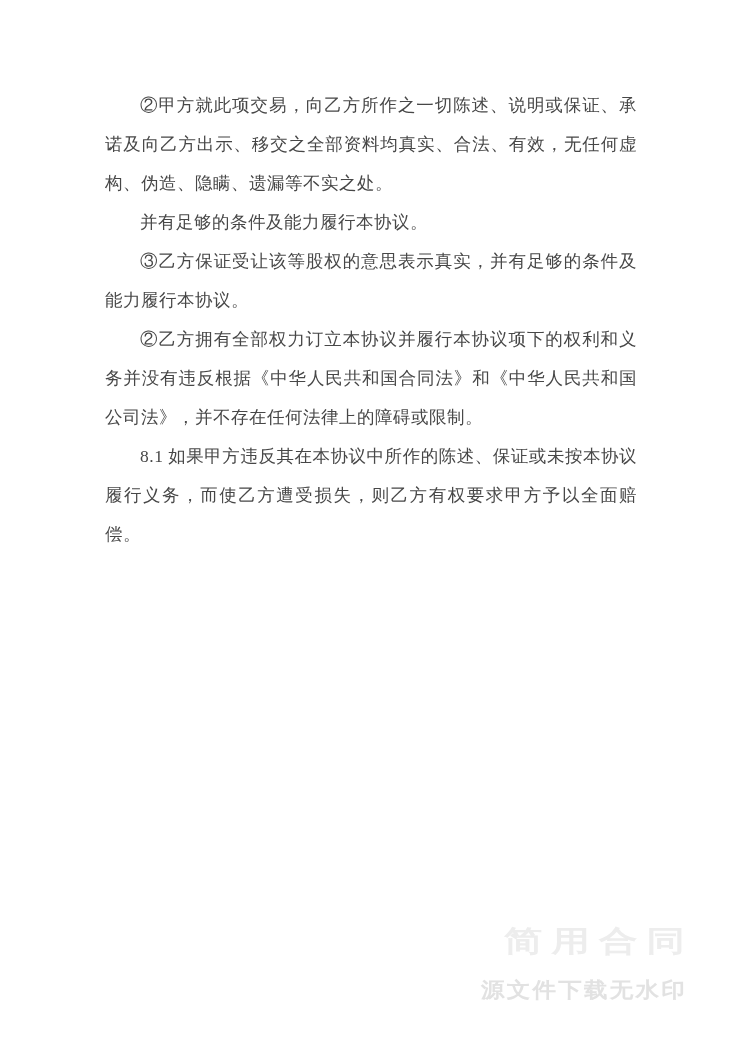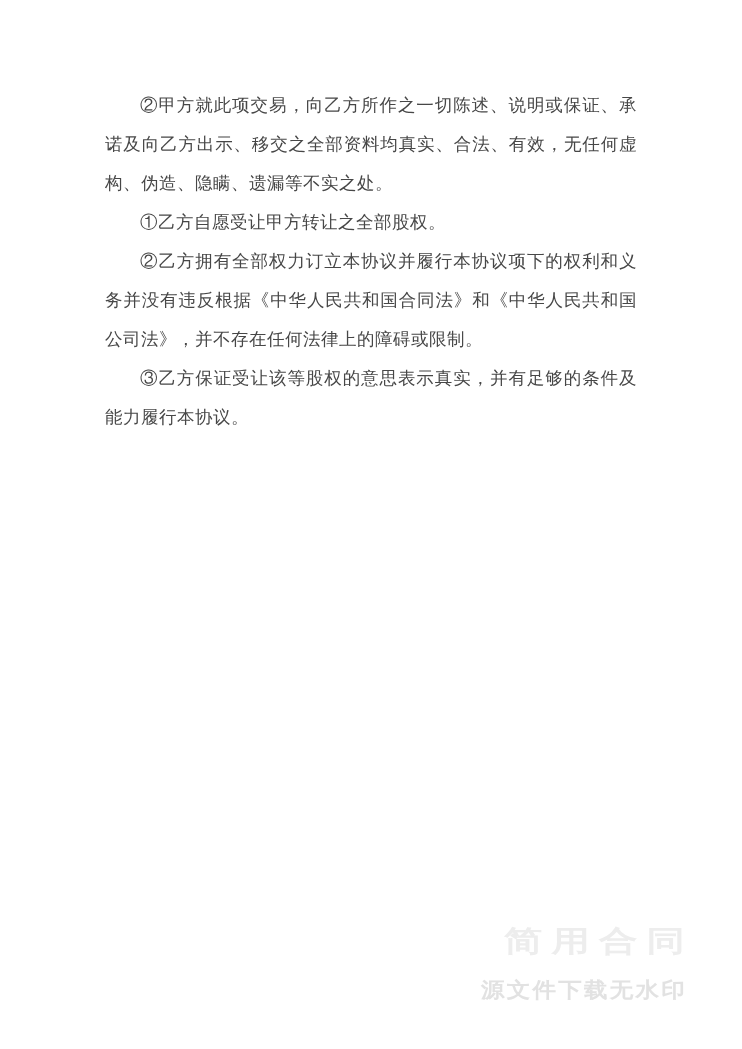--- a/index.html
+++ b/index.html
@@ -63,22 +63,23 @@
     transform: scaleX(1.12);
     transform-origin: right top;
   }
 </style>
 </head>
 <body>
 
 <div class="page">
   <div class="content">
     <p class="para">②甲方就此项交易，向乙方所作之一切陈述、说明或保证、承诺及向乙方出示、移交之全部资料均真实、合法、有效，无任何虚构、伪造、隐瞒、遗漏等不实之处。</p>
-    <p class="para">①乙方自愿受让甲方转让之全部股权。</p>
+    <p class="para">并有足够的条件及能力履行本协议。</p>
+    <p class="para">③乙方保证受让该等股权的意思表示真实，并有足够的条件及能力履行本协议。</p>
     <p class="para">②乙方拥有全部权力订立本协议并履行本协议项下的权利和义务并没有违反根据《中华人民共和国合同法》和《中华人民共和国公司法》，并不存在任何法律上的障碍或限制。</p>
-    <p class="para">③乙方保证受让该等股权的意思表示真实，并有足够的条件及能力履行本协议。</p>
+    <p class="para">8.1 如果甲方违反其在本协议中所作的陈述、保证或未按本协议履行义务，而使乙方遭受损失，则乙方有权要求甲方予以全面赔偿。</p>
   </div>
 
   <div class="watermark">
     <div class="wm-line1">简用合同</div>
     <div class="wm-line2">源文件下载无水印</div>
   </div>
 </div>
 
 </body></html>

